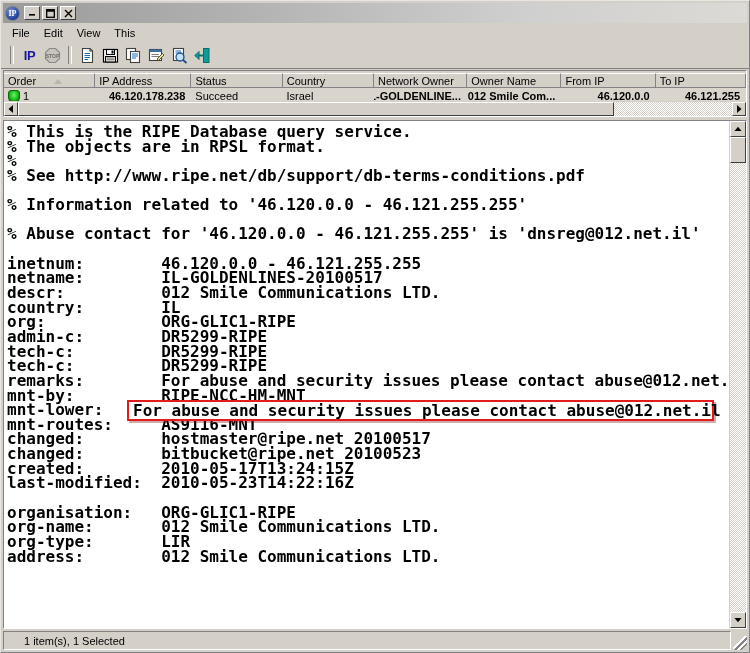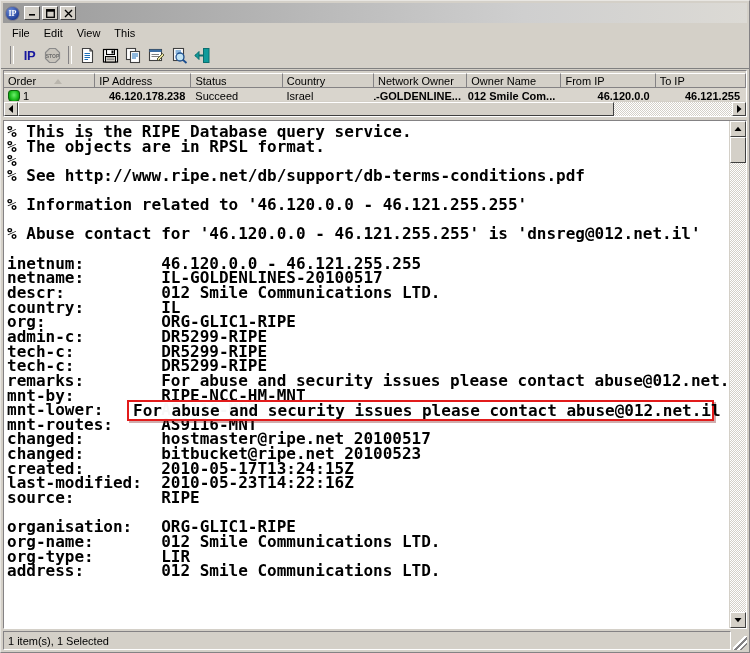--- a/index.html
+++ b/index.html
@@ -309,21 +309,21 @@
     box-sizing: border-box;
   }
   .status-panel {
     flex: 1 1 auto;
     height: 100%;
     border: 1px solid;
     border-color: #848284 #ffffff #ffffff #848284;
     box-sizing: border-box;
     display: flex;
     align-items: center;
-    padding-left: 4px;
+    padding-left: 20px;
     font-size: 11px;
     color: #000;
   }
   .grip {
     width: 14px; height: 14px;
     flex: 0 0 14px;
     background:
       linear-gradient(135deg, transparent 42%, #ffffff 42%, #ffffff 52%, #848284 52%, #848284 62%, transparent 62%),
       linear-gradient(135deg, transparent 62%, #ffffff 62%, #ffffff 72%, #848284 72%, #848284 82%, transparent 82%);
     align-self: flex-end;
@@ -514,21 +514,20 @@
         <div class="tline">tech-c:         DR5299-RIPE</div>
         <div class="tline">tech-c:         DR5299-RIPE</div>
         <div class="tline" id="hl-line">remarks:        For abuse and security issues please contact abuse@012.net.il</div>
         <div class="tline">mnt-by:         RIPE-NCC-HM-MNT</div>
         <div class="tline">mnt-lower:      AS9116-MNT</div>
         <div class="tline">mnt-routes:     AS9116-MNT</div>
         <div class="tline">changed:        hostmaster@ripe.net 20100517</div>
         <div class="tline">changed:        bitbucket@ripe.net 20100523</div>
         <div class="tline">created:        2010-05-17T13:24:15Z</div>
         <div class="tline">last-modified:  2010-05-23T14:22:16Z</div>
-        <div class="tline">source:         RIPE</div>
         <div class="tline">&nbsp;</div>
         <div class="tline">organisation:   ORG-GLIC1-RIPE</div>
         <div class="tline">org-name:       012 Smile Communications LTD.</div>
         <div class="tline">org-type:       LIR</div>
         <div class="tline">address:        012 Smile Communications LTD.</div>
       </div>
 
     <div class="redbox" id="redbox" style="left: 123px; top: 279.35px; width: 587px; height: 21px;">
       <div class="tline">For abuse and security issues please contact abuse@012.net.il</div>
     </div>

